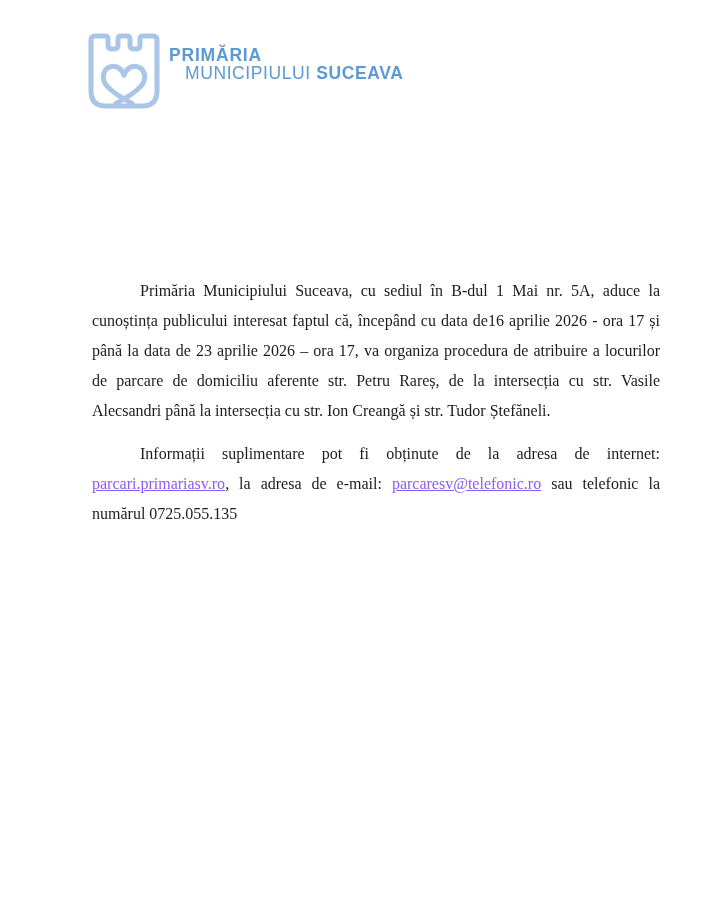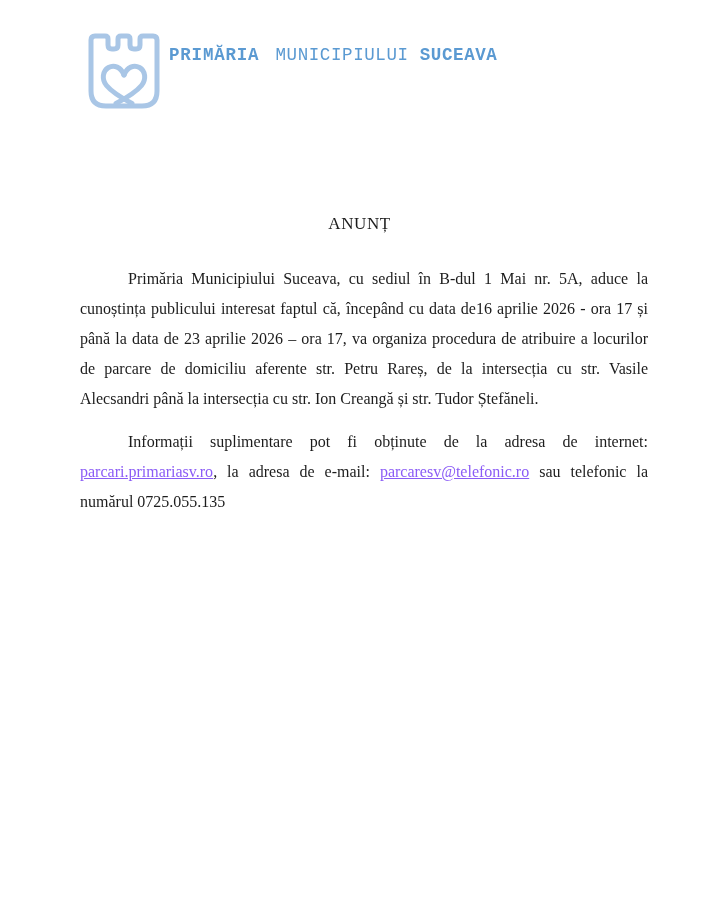--- a/index.html
+++ b/index.html
@@ -18,21 +18,22 @@
     top: 33px;
     left: 88px;
     display: flex;
     align-items: flex-start;
     gap: 9px;
   }
   .logo-icon svg { display:block; }
   .logo-text {
     padding-top: 13px;
     display: flex;
-    font-family: Liberation Mono, monospace;
+    flex-direction: column;
+    font-family: Liberation Sans, sans-serif;
   }
   .logo-line1 {
     font-size: 17.5px;
     font-weight: bold;
     letter-spacing: 0.8px;
     line-height: 18px;
     color: #5b9ad2;
   }
   .logo-line2 {
     font-size: 17.5px;
@@ -61,21 +62,21 @@
     text-align: center;
     font-size: 17px;
     letter-spacing: 0.6px;
     color: #1c1c1c;
     line-height: 22px;
   }
   .para {
     position: absolute;
     left: 80px;
     width: 568px;
-    margin: 0;
+    margin: 12px;
     text-align: justify;
     text-indent: 48px;
     font-size: 16px;
     line-height: 30px;
     color: #1c1c1c;
   }
   .para-1 { top: 264px; }
   .para-2 { top: 427px; }
   a.doc-link {
     color: #8b5cf6;
@@ -130,20 +131,19 @@
                    C 49,58 41,63.5 28,70.5"></path>
         </g>
       </svg>
     </span>
     <div class="logo-text">
       <span class="logo-line1">PRIMĂRIA</span>
       <span class="logo-line2"><span>MUNICIPIULUI </span><span class="bold">SUCEAVA</span></span>
     </div>
   </div>
 
-  <div class="doc-title">ANUNȚ</div>
 
   <p class="para para-1">Primăria Municipiului Suceava, cu sediul în B-dul 1 Mai nr. 5A, aduce la cunoștința publicului interesat faptul că, începând cu data de16 aprilie 2026 - ora 17 și până la data de 23 aprilie 2026 – ora 17, va organiza procedura de atribuire a locurilor de parcare de domiciliu aferente str. Petru Rareș, de la intersecția cu str. Vasile Alecsandri până la intersecția cu str. Ion Creangă și str. Tudor Ștefăneli.</p>
 
   <p class="para para-2"><span>Informații suplimentare pot fi obținute de la adresa de internet: </span><a class="doc-link">parcari.primariasv.ro</a><span>, la adresa de e-mail: </span><a class="doc-link">parcaresv@telefonic.ro</a><span> sau telefonic la numărul 0725.055.135</span></p>
 
 
 </div>
 
 </body></html>

